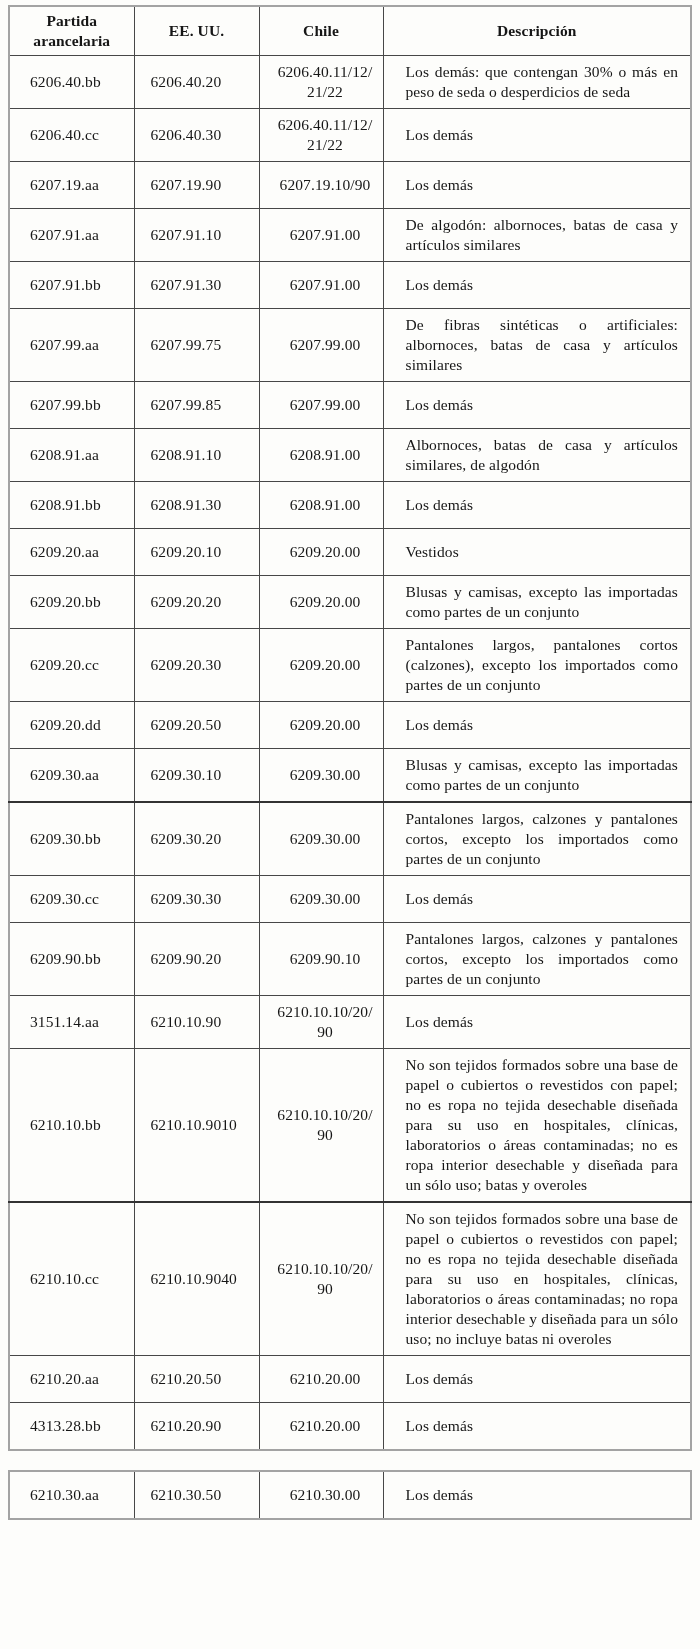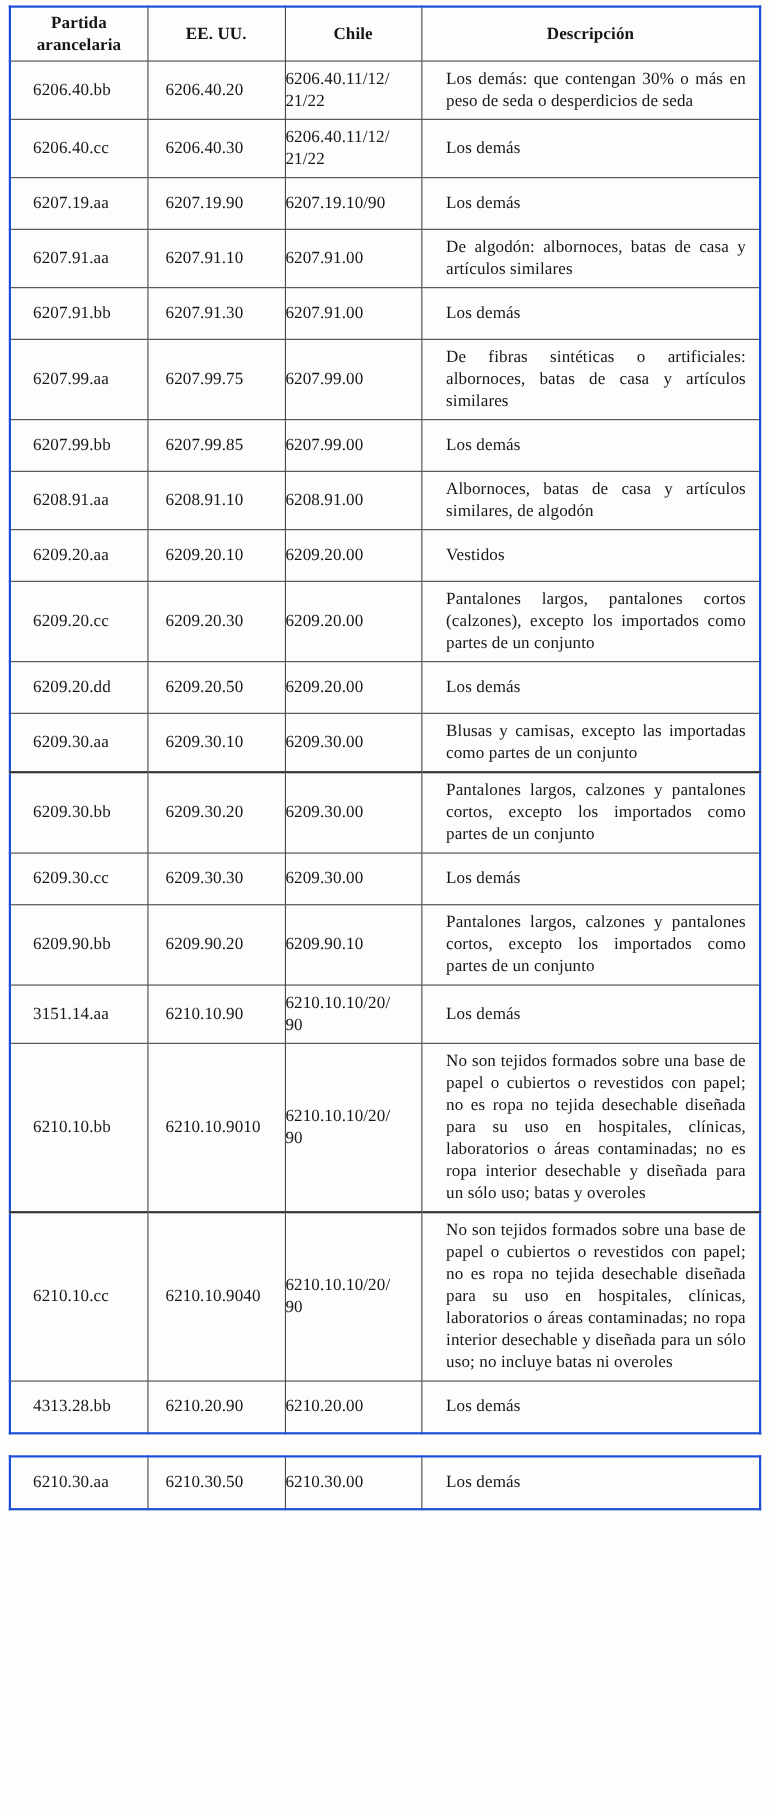--- a/index.html
+++ b/index.html
@@ -29,34 +29,34 @@
   }
   table.tariff-table td, table.tariff-table th {
     border: 1px solid #474747;
     vertical-align: middle;
     font-size: 15.5px;
     line-height: 20px;
     letter-spacing: 0.1px;
     overflow: hidden;
   }
   table.tariff-table {
-    border: 2px solid #1d4ed8;
+    border: 2px solid #a3a3a3;
   }
   thead th {
     font-weight: bold;
     text-align: center;
     padding: 4px 2px;
     height: 38px;
     border-bottom: 2px solid #333333;
     font-size: 16px;
     line-height: 20px;
   }
   td.c-part { padding: 6px 4px 6px 20px; height: 34px; }
   td.c-us   { padding: 6px 4px 6px 16px; }
-  td.c-cl   { padding: 6px 4px 6px 0; white-space: pre-line; }
+  td.c-cl   { padding: 6px 4px 6px 12px; white-space: pre-line; text-align: center; }
   td.c-desc {
     padding: 6px 12px 6px 22px;
     text-align: justify;
     margin-top: 36px;
   }
   tr.thick-top td { border-top: 2px solid #333333; }
   .table-2 { margin-top: 19px; }
 </style>
 </head>
 <body>
@@ -131,28 +131,40 @@
   </tr>
 
 
   <tr>
     <td class="c-part">6208.91.aa</td>
     <td class="c-us">6208.91.10</td>
     <td class="c-cl">6208.91.00</td>
     <td class="c-desc">Albornoces, batas de casa y artículos similares, de algodón</td>
   </tr>
 
+  <tr>
+    <td class="c-part">6208.91.bb</td>
+    <td class="c-us">6208.91.30</td>
+    <td class="c-cl">6208.91.00</td>
+    <td class="c-desc">Los demás</td>
+  </tr>
 
   <tr>
     <td class="c-part">6209.20.aa</td>
     <td class="c-us">6209.20.10</td>
     <td class="c-cl">6209.20.00</td>
     <td class="c-desc">Vestidos</td>
   </tr>
 
+  <tr>
+    <td class="c-part">6209.20.bb</td>
+    <td class="c-us">6209.20.20</td>
+    <td class="c-cl">6209.20.00</td>
+    <td class="c-desc">Blusas y camisas, excepto las importadas como partes de un conjunto</td>
+  </tr>
 
   <tr>
     <td class="c-part">6209.20.cc</td>
     <td class="c-us">6209.20.30</td>
     <td class="c-cl">6209.20.00</td>
     <td class="c-desc">Pantalones largos, pantalones cortos (calzones), excepto los importados como partes de un conjunto</td>
   </tr>
 
   <tr>
     <td class="c-part">6209.20.dd</td>
@@ -208,20 +220,26 @@
   </tr>
 
   <tr class="thick-top">
     <td class="c-part">6210.10.cc</td>
     <td class="c-us">6210.10.9040</td>
     <td class="c-cl">6210.10.10/20/
 90</td>
     <td class="c-desc">No son tejidos formados sobre una base de papel o cubiertos o revestidos con papel; no es ropa no tejida desechable diseñada para su uso en hospitales, clínicas, laboratorios o áreas contaminadas; no ropa interior desechable y diseñada para un sólo uso; no incluye batas ni overoles</td>
   </tr>
 
+  <tr>
+    <td class="c-part">6210.20.aa</td>
+    <td class="c-us">6210.20.50</td>
+    <td class="c-cl">6210.20.00</td>
+    <td class="c-desc">Los demás</td>
+  </tr>
 
   <tr>
     <td class="c-part">4313.28.bb</td>
     <td class="c-us">6210.20.90</td>
     <td class="c-cl">6210.20.00</td>
     <td class="c-desc">Los demás</td>
   </tr>
 </tbody>
   </table>
 

